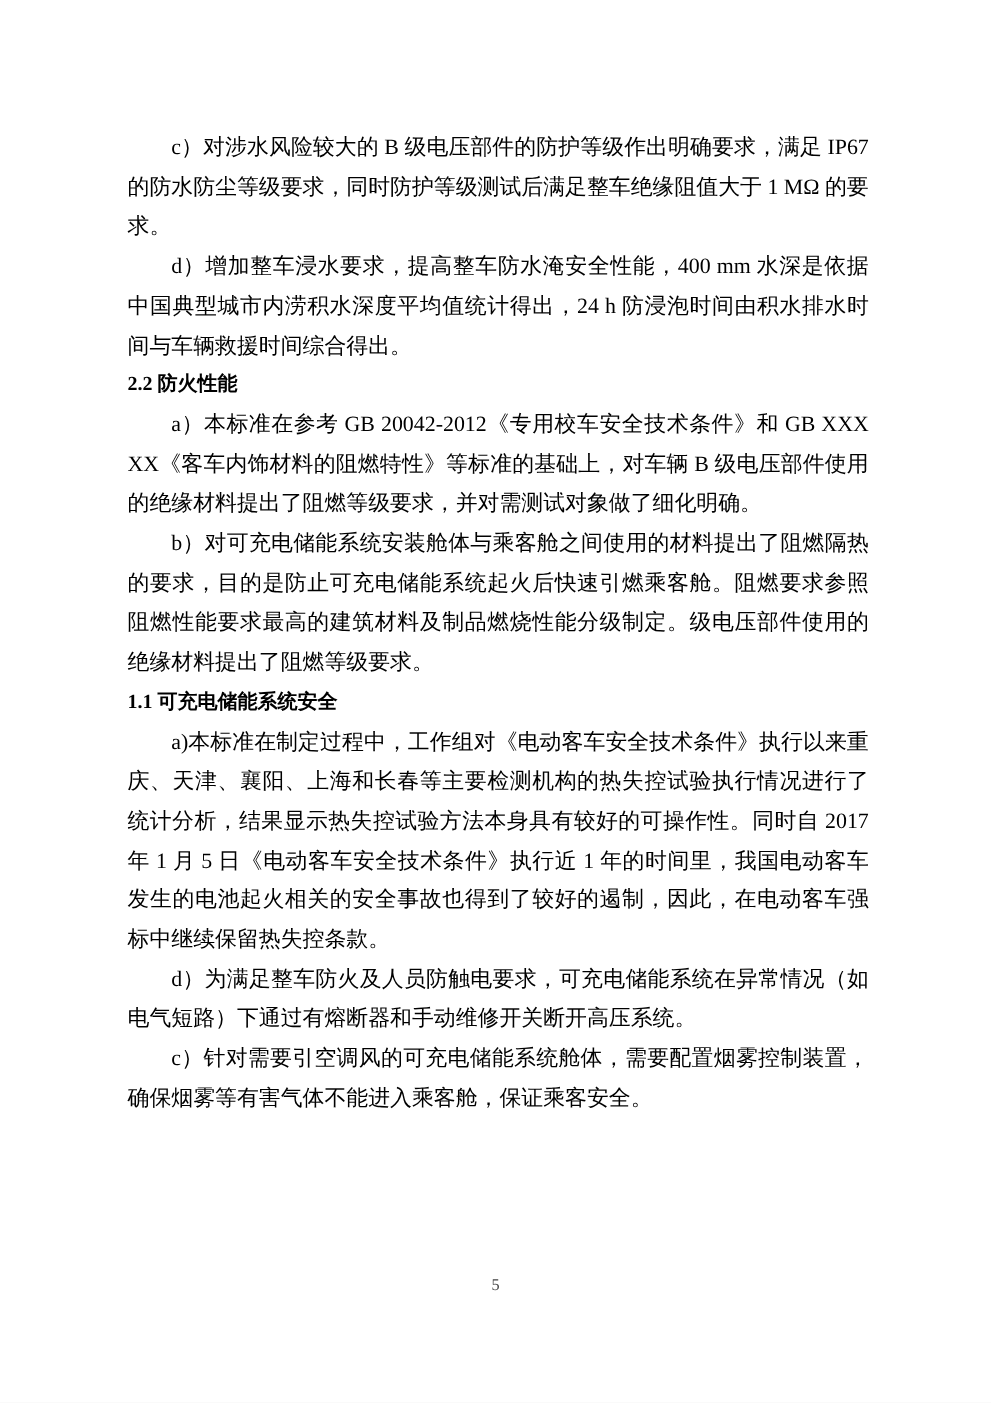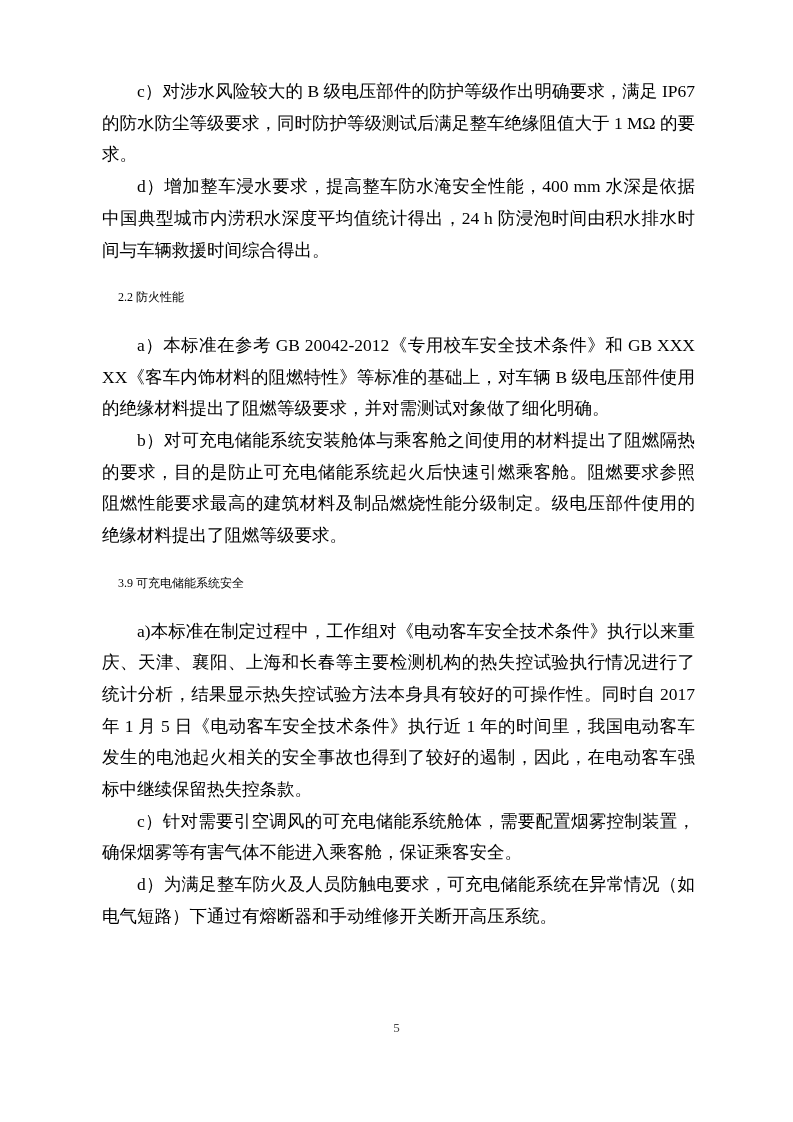--- a/index.html
+++ b/index.html
@@ -14,35 +14,35 @@
     height: 1122px;
     background: #ffffff;
     outline: 1px solid #e9e9e9;
     overflow: hidden;
     font-family: "Liberation Serif", "DejaVu Serif", serif;
     color: #000000;
   }
   .content {
     position: absolute;
     left: 102px;
-    top: 76px;
+    top: 102px;
     width: 593px;
     font-size: 17.5px;
     line-height: 31.7px;
     text-align: justify;
   }
   .para {
     margin: 0;
     text-indent: 2em;
     word-break: break-all;
   }
   .heading {
-    margin: 16px;
-    font-size: 12px;
-    font-weight: normal;
+    margin: 0;
+    font-size: 16px;
+    font-weight: bold;
     text-indent: 0;
     line-height: 31.7px;
   }
   .footer {
     position: absolute;
     left: 0;
     right: 0;
     top: 1020px;
     text-align: center;
     font-size: 13px;
@@ -52,21 +52,21 @@
 </head>
 <body>
 
 <div class="page">
   <div class="content">
     <p class="para">c）对涉水风险较大的 B 级电压部件的防护等级作出明确要求，满足 IP67 的防水防尘等级要求，同时防护等级测试后满足整车绝缘阻值大于 1 MΩ 的要求。</p>
     <p class="para">d）增加整车浸水要求，提高整车防水淹安全性能，400 mm 水深是依据中国典型城市内涝积水深度平均值统计得出，24 h 防浸泡时间由积水排水时间与车辆救援时间综合得出。</p>
     <h2 class="heading">2.2 防火性能</h2>
     <p class="para">a）本标准在参考 GB 20042-2012《专用校车安全技术条件》和 GB XXXXX《客车内饰材料的阻燃特性》等标准的基础上，对车辆 B 级电压部件使用的绝缘材料提出了阻燃等级要求，并对需测试对象做了细化明确。</p>
     <p class="para">b）对可充电储能系统安装舱体与乘客舱之间使用的材料提出了阻燃隔热的要求，目的是防止可充电储能系统起火后快速引燃乘客舱。阻燃要求参照阻燃性能要求最高的建筑材料及制品燃烧性能分级制定。级电压部件使用的绝缘材料提出了阻燃等级要求。</p>
-    <h2 class="heading">3.9 可充电储能系统安全</h2>
+    <h2 class="heading">1.1 可充电储能系统安全</h2>
     <p class="para">a)本标准在制定过程中，工作组对《电动客车安全技术条件》执行以来重庆、天津、襄阳、上海和长春等主要检测机构的热失控试验执行情况进行了统计分析，结果显示热失控试验方法本身具有较好的可操作性。同时自 2017 年 1 月 5 日《电动客车安全技术条件》执行近 1 年的时间里，我国电动客车发生的电池起火相关的安全事故也得到了较好的遏制，因此，在电动客车强标中继续保留热失控条款。</p>
+    <p class="para">d）为满足整车防火及人员防触电要求，可充电储能系统在异常情况（如电气短路）下通过有熔断器和手动维修开关断开高压系统。</p>
     <p class="para">c）针对需要引空调风的可充电储能系统舱体，需要配置烟雾控制装置，确保烟雾等有害气体不能进入乘客舱，保证乘客安全。</p>
-    <p class="para">d）为满足整车防火及人员防触电要求，可充电储能系统在异常情况（如电气短路）下通过有熔断器和手动维修开关断开高压系统。</p>
   </div>
   <div class="footer">
     <span>5</span>
   </div>
 </div>
 
 </body></html>

